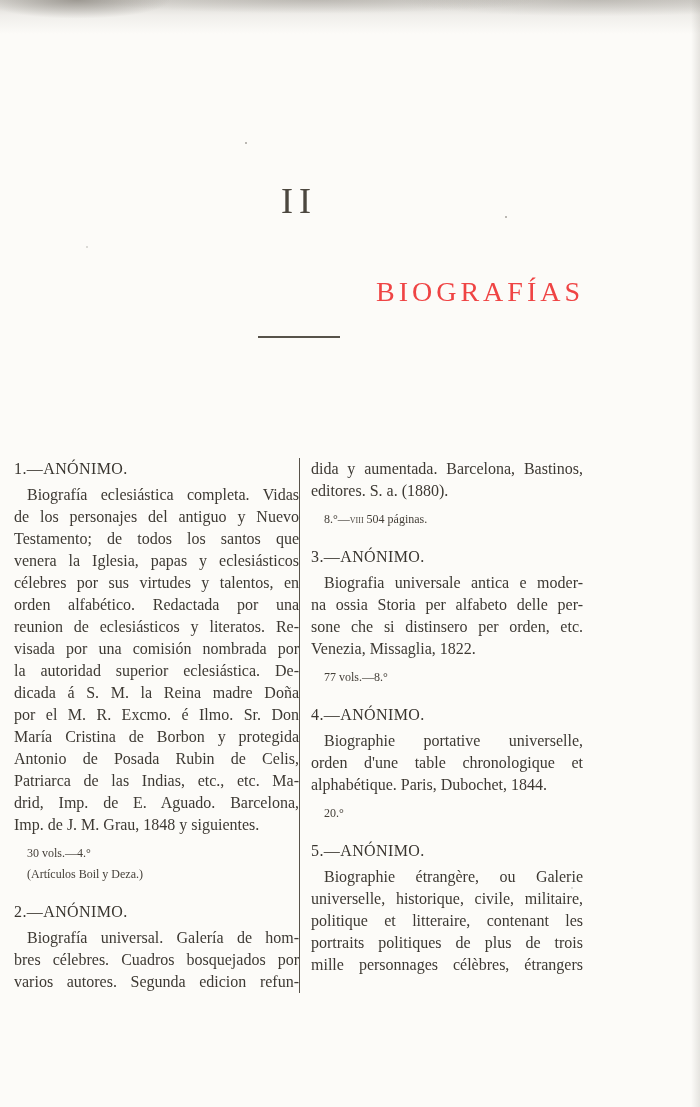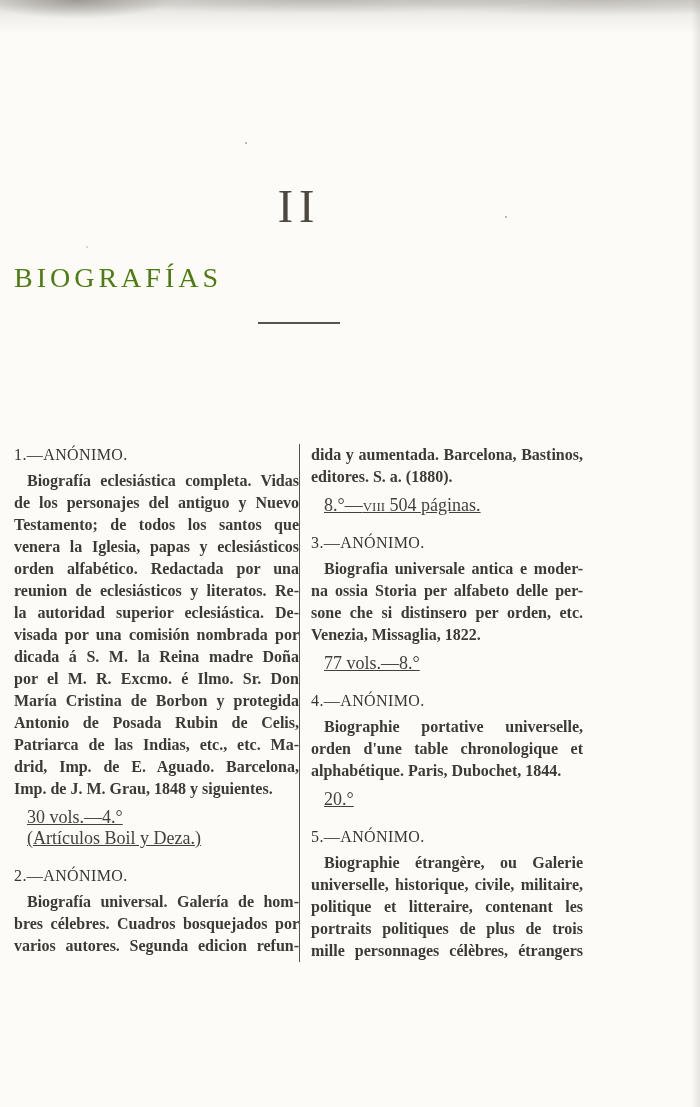--- a/index.html
+++ b/index.html
@@ -29,30 +29,30 @@
     background: linear-gradient(270deg, rgba(150,145,137,0.22), rgba(150,145,137,0.0));
   }
 
   .speck { position: absolute; border-radius: 50%; background: rgba(95,90,82,0.55); }
 
   .content { position: absolute; left: 14px; top: 0; width: 570px; }
 
   .section-number {
     margin-top: 180px;
     text-align: center;
-    font-size: 46px;
+    font-size: 36px;
     letter-spacing: 6px;
     color: #4c473f;
   }
   .section-title {
-    margin-top: 29px;
-    text-align: left;
+    margin-top: 54px;
+    text-align: right;
     font-size: 28px;
     letter-spacing: 4px;
-    color: #4d7c0f;
+    color: #ef4444;
   }
   .title-rule {
     width: 82px; height: 2px;
     margin: 28px auto 0;
     background: var(--rule, #5c574f);
   }
 
   .columns { display: flex; margin-top: 120px; align-items: stretch; }
   .col { font-size: 16px; line-height: 22px; }
   .col-left  { width: 285px; }
@@ -60,33 +60,32 @@
   .col-right { width: 272px; padding-left: 11px; }
   .col > :first-child { margin-top: 0 !important; }
 
   .entry-heading {
     margin: 16px 0 4px;
     letter-spacing: 0.4px;
     text-align: left;
     color: #39352f;
   }
   .paragraph { margin: 0; }
-  .pline { min-height: 22px; font-weight: bold; }
+  .pline { min-height: 22px; }
   .pline.just { text-align: justify; text-align-last: justify; }
   .pline.last { text-align: right;  text-align-last: left; }
   .pline.first { text-indent: 13px; }
 
   .citation {
     margin: 7px 0 2px;
     padding-left: 13px;
-    font-size: 18px;
+    font-size: 12px;
     line-height: 21px;
     color: #443f38;
     text-align: left;
-    text-decoration: underline;
   }
   .sc { font-variant: small-caps; }
 </style>
 </head>
 <body>
 
 <div class="page" style="--ink: #3d3933; --paper: #fcfbf8; --rule: #57524a;">
   <div class="scan-noise-top"></div>
   <div class="scan-noise-right"></div>
 
@@ -101,24 +100,25 @@
     <div class="title-rule"></div>
 
     <div class="columns">
       <div class="col col-left" id="col-left">
           <div class="entry-heading">1.—ANÓNIMO.</div>
           <div class="paragraph">
             <div class="pline just first">Biografía eclesiástica completa. Vidas</div>
             <div class="pline just">de los personajes del antiguo y Nuevo</div>
             <div class="pline just">Testamento; de todos los santos que</div>
             <div class="pline just">venera la Iglesia, papas y eclesiásticos</div>
+            <div class="pline just">célebres por sus virtudes y talentos, en</div>
             <div class="pline just">orden alfabético. Redactada por una</div>
             <div class="pline just">reunion de eclesiásticos y literatos. Re-</div>
+            <div class="pline just">visada por una comisión nombrada por</div>
             <div class="pline just">la autoridad superior eclesiástica. De-</div>
-            <div class="pline just">visada por una comisión nombrada por</div>
             <div class="pline just">dicada á S. M. la Reina madre Doña</div>
             <div class="pline just">por el M. R. Excmo. é Ilmo. Sr. Don</div>
             <div class="pline just">María Cristina de Borbon y protegida</div>
             <div class="pline just">Antonio de Posada Rubin de Celis,</div>
             <div class="pline just">Patriarca de las Indias, etc., etc. Ma-</div>
             <div class="pline just">drid, Imp. de E. Aguado. Barcelona,</div>
             <div class="pline last">Imp. de J. M. Grau, 1848 y siguientes.</div>
           </div>
           <div class="citation">
             <div class="cline">30 vols.—4.°</div>

